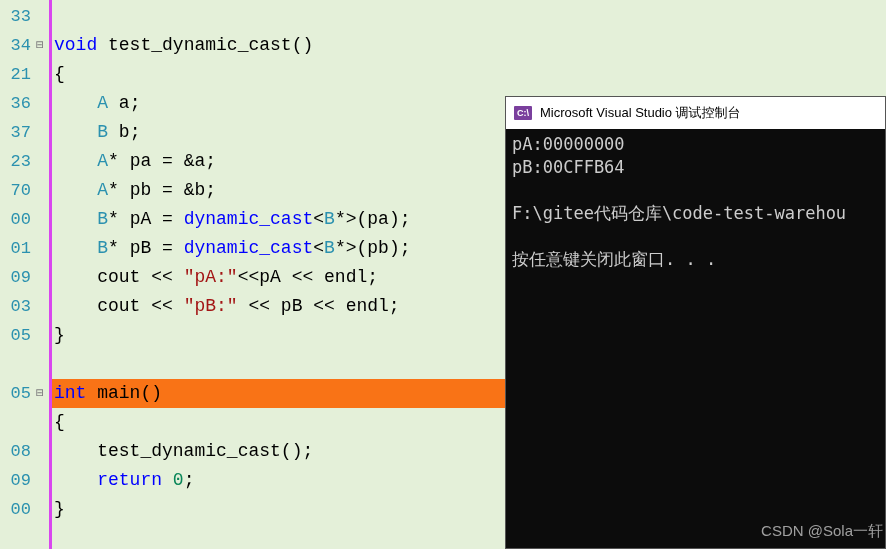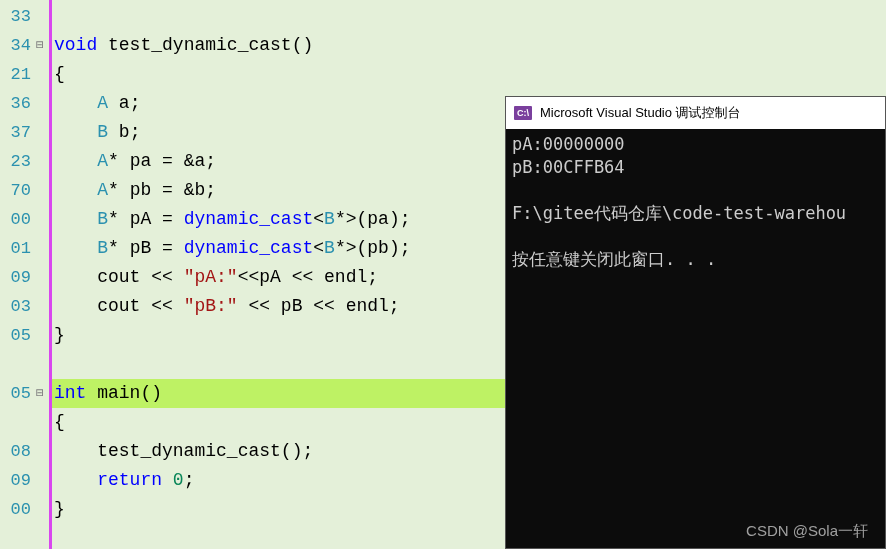--- a/index.html
+++ b/index.html
@@ -50,21 +50,21 @@
       border-left: 3px solid #d946ef;
       white-space: pre;
       overflow: hidden;
     }
     .code-line {
       height: 29px;
       line-height: 29px;
       padding-left: 2px;
       color: #000;
     }
-    .code-line.hl { background: #bef264; }
+    .code-line.hl { background: #f97316; }
     .kw { color: #0000ff; }
     .typ { color: #2b91af; }
     .str { color: #a31515; }
     .num { color: #098658; }
 
     .console {
       position: absolute;
       top: 96px;
       left: 505px;
       width: 381px;
@@ -104,21 +104,21 @@
       padding: 4px 6px;
       font-family: 'NSimSun', Consolas, monospace;
       font-size: 17px;
       line-height: 1.35;
       white-space: pre;
       overflow: hidden;
     }
     .watermark {
       position: absolute;
       bottom: 8px;
-      right: 18px;
+      right: 3px;
       color: #d0d0d0;
       font-family: 'Microsoft YaHei', sans-serif;
       font-size: 15px;
       opacity: 0.75;
     }
   </style>
 </head>
 <body>
 
 <div class="editor">

